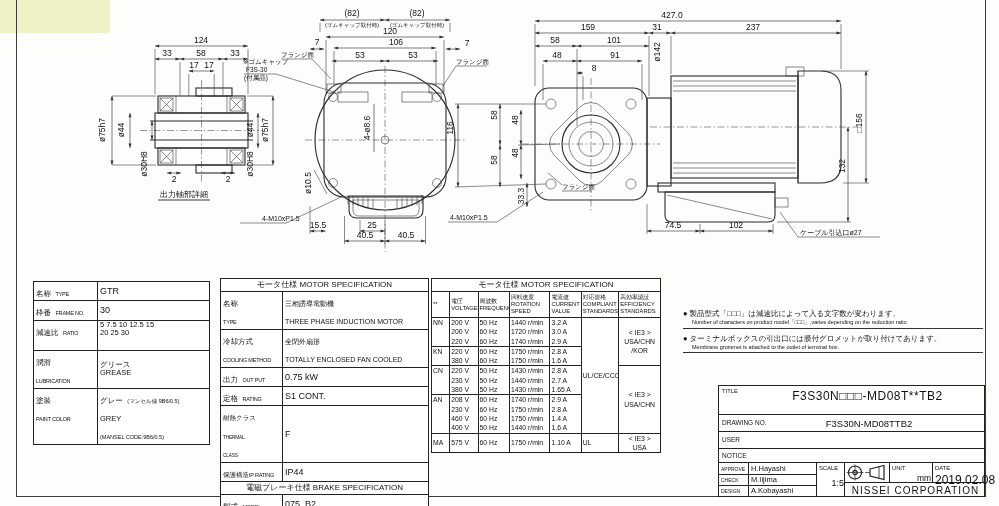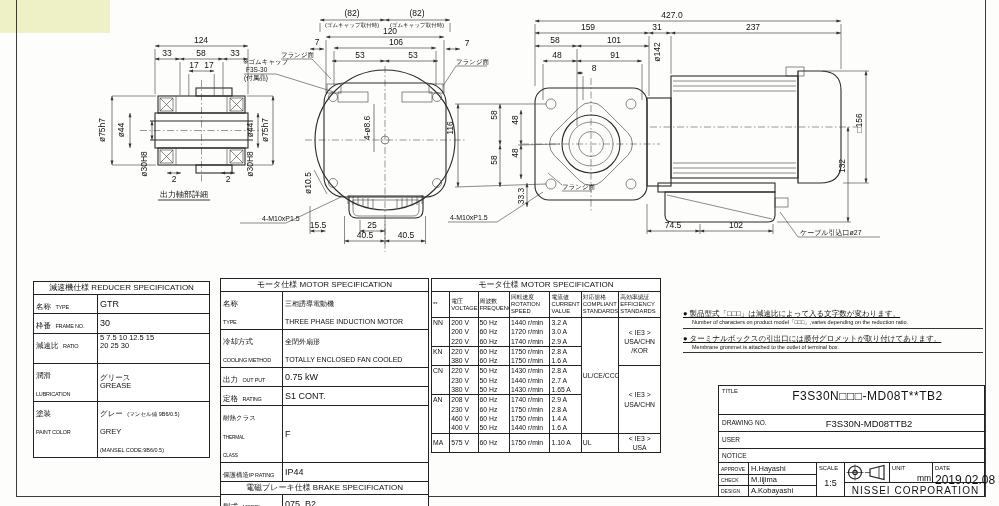--- a/index.html
+++ b/index.html
@@ -29,21 +29,21 @@
   .jp{font-size:7.5px;}
   .en{font-size:5.5px;letter-spacing:-0.2px;}
   .val{font-size:9px;}
   .val2{font-size:7.5px;}
   .tiny{font-size:5.5px;}
   #vtable td{font-size:6.8px;text-align:left;padding:0 1px;line-height:9.3px;}
   #vtable .hd{font-size:5.8px;line-height:7px;padding:1px;}
   #vtable .ctr{text-align:center;}
   
   .note{margin-bottom:5px;border-bottom:1px solid #333;padding-bottom:2px;}
-  .note .njp{font-size:7.5px;text-decoration:underline;}
+  .note .njp{font-size:7.5px;}
   .note .nen{font-size:5.5px;padding-left:9px;}
   
   #tblock{position:absolute;left:718px;top:385px;width:267px;height:112px;border:1px solid #222;background:#fff;box-sizing:border-box;}
   #tblock .celllab{position:absolute;font-size:5.8px;}
   #tblock .hline,#tblock .vline{position:absolute;background:#222;}
 </style>
 </head>
 <body>
 
 <div id="page">
@@ -343,23 +343,20 @@
         <line class="th" x1="798" y1="237" x2="780" y2="212"></line>
     </g>
   </svg>
 
   <table class="spec" id="rtable" style="left:33px;top:281px;width:176px;">
     <colgroup>
         <col style="width:64px;">
         <col style="width:112px;">
       </colgroup>
     <tbody>
-        <tr style="height:13px;">
-          <th class="ttl" colspan="2">減速機仕様 REDUCER SPECIFICATION</th>
-        </tr>
     <tr style="height:13px;">
       <td><span class="jp">名称</span> <span class="en">TYPE</span></td>
       <td class="val">GTR</td>
     </tr>
     <tr style="height:13px;">
       <td><span class="jp">枠番</span> <span class="en">FRAME NO.</span></td>
       <td class="val">30</td>
     </tr>
     <tr style="height:30px;">
       <td style="vertical-align:top;"><span class="jp">減速比</span> <span class="en">RATIO</span></td>
@@ -574,21 +571,21 @@
     <div class="celllab" style="left:3px;top:66px;font-size:6.5px;">NOTICE</div>
 
     <div class="celllab" style="left:2px;top:80px;font-size:5px;">APPROVE</div>
     <div class="abs" style="left:32px;top:78px;font-size:7.5px;">H.Hayashi</div>
     <div class="celllab" style="left:2px;top:91px;font-size:5px;">CHECK</div>
     <div class="abs" style="left:32px;top:89px;font-size:7.5px;">M.Iijima</div>
     <div class="celllab" style="left:2px;top:102px;font-size:5px;">DESIGN</div>
     <div class="abs" style="left:32px;top:100px;font-size:7.5px;">A.Kobayashi</div>
 
     <div class="celllab" style="left:100px;top:79px;">SCALE</div>
-    <div class="abs" style="left:98px;top:92px;width:27px;text-align:center;font-size:9px;">1:5</div>
+    <div class="abs" style="left:98px;top:92px;width:27px;text-align:right;font-size:9px;">1:5</div>
 
     <svg class="abs" style="left:127px;top:78px;" width="42" height="17" viewBox="0 0 42 17">
       <circle cx="9" cy="8.5" r="6.5" fill="none" stroke="#222" stroke-width="1.2"></circle>
       <circle cx="9" cy="8.5" r="2.2" fill="none" stroke="#222" stroke-width="1.2"></circle>
       <line x1="0.5" y1="8.5" x2="17.5" y2="8.5" stroke="#222" stroke-width="0.7"></line>
       <line x1="9" y1="0.5" x2="9" y2="16.5" stroke="#222" stroke-width="0.7"></line>
       <polygon points="24,5 38,1.5 38,15.5 24,12" fill="none" stroke="#222" stroke-width="1.2"></polygon>
       <line x1="33" y1="2.8" x2="33" y2="14.2" stroke="#222" stroke-width="0.8"></line>
       <line x1="19" y1="8.5" x2="24" y2="8.5" stroke="#222" stroke-width="0.7"></line>
     </svg>

